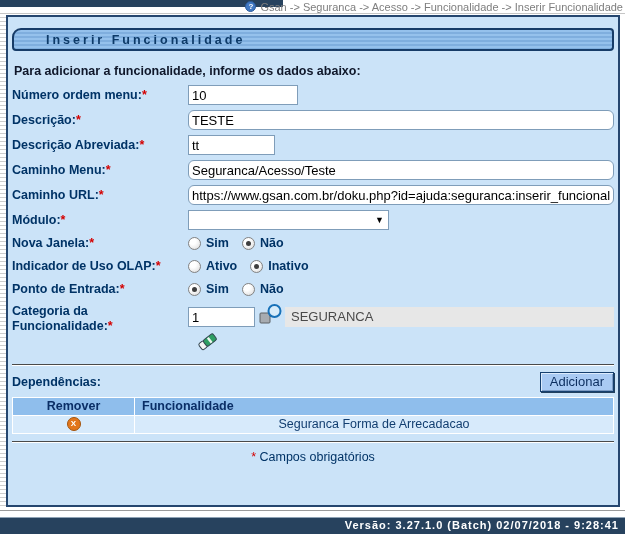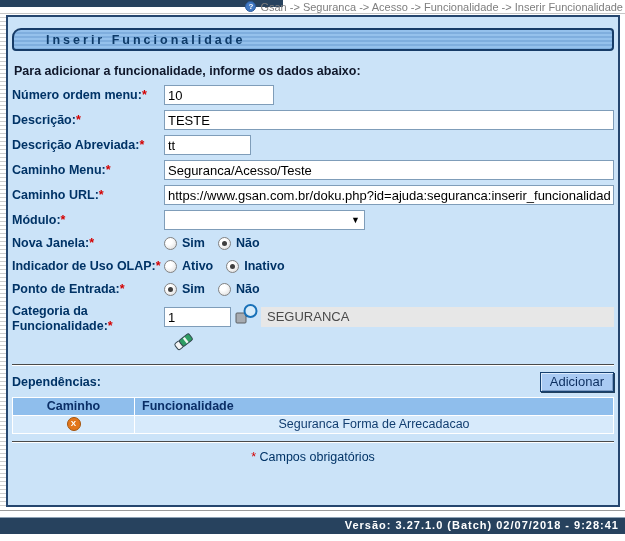--- a/index.html
+++ b/index.html
@@ -23,25 +23,25 @@
     background:repeating-linear-gradient(180deg,#ffffff 0 3px,#cdcdcd 3px 4px); }
   .panel { border:2px solid #25466F; background:#CBE3F8; height:492px; padding:0 4px; overflow:hidden; }
   .title-bar { margin-top:11px; height:23px; line-height:20px; border:2px solid #173C68;
     border-radius:9px 4px 4px 4px;
     background:repeating-linear-gradient(180deg,#95C1EC 0 2px,#7FAEDE 2px 4px);
     color:#0D3A68; font-weight:bold; font-size:12.5px; letter-spacing:3px; padding-left:32px; }
   .instruction { margin:13px 0 7px 2px; font-size:12.5px; font-weight:bold; color:#0f172a; }
   
   .frow { display:flex; align-items:center; margin-bottom:5px; }
   .frow.top { align-items:flex-start; }
-  .flabel { width:152px; flex-shrink:0; font-size:12.5px; font-weight:bold; color:#003366; line-height:15px; }
+  .flabel { width:176px; flex-shrink:0; font-size:12.5px; font-weight:bold; color:#003366; line-height:15px; }
   .req { color:#D40000; }
   input.txt { height:20px; border:1px solid #7F9DB9; background:#fff; color:#000;
     font:13px "Liberation Sans", sans-serif; padding:0 3px; }
-  .w-small { width:110px; } .w-tiny { width:87px; } .w-cat { width:67px; } .grow { flex:1; }
+  .w-small { width:110px; } .w-tiny { width:87px; } .w-cat { width:67px; } .grow { flex:1;border-radius:6px; }
   .fselect { width:201px; height:20px; border:1px solid #7F9DB9; background:#fff; display:flex;
     align-items:center; justify-content:flex-end; padding-right:4px; font-size:9px; color:#000; cursor:default; }
   .radio-row { height:16px; margin-bottom:7px; }
   .ropt { display:flex; align-items:center; margin-right:13px; }
   .ropt .rlabel { font-size:12.5px; font-weight:bold; color:#003366; }
   .radio { width:13px; height:13px; border-radius:50%; border:1px solid #828282; margin-right:5px; position:relative;
     background:radial-gradient(circle at 35% 30%, #ffffff 30%, #ececec 65%, #cfcfcf); }
   .radio.checked::after { content:""; position:absolute; left:3px; top:3px; width:5px; height:5px;
     background:#3F3F3F; border-radius:50%; }
   .cat-fields { flex:1; }
@@ -192,21 +192,21 @@
     </div>
 
     <hr class="divider">
 
     <div class="dep-row">
       <div class="dep-label">Dependências:</div>
       <button class="gbtn">Adicionar</button>
     </div>
 
     <div class="dep-table">
-      <div class="th c">Caminho</div>
+      <div class="th c">Remover</div>
       <div class="th l">Funcionalidade</div>
       <div class="td">
         <span class="remove-icon">X</span>
       </div>
       <div class="td">Seguranca Forma de Arrecadacao</div>
     </div>
 
     <hr class="divider d2">
 
     <div class="note">

